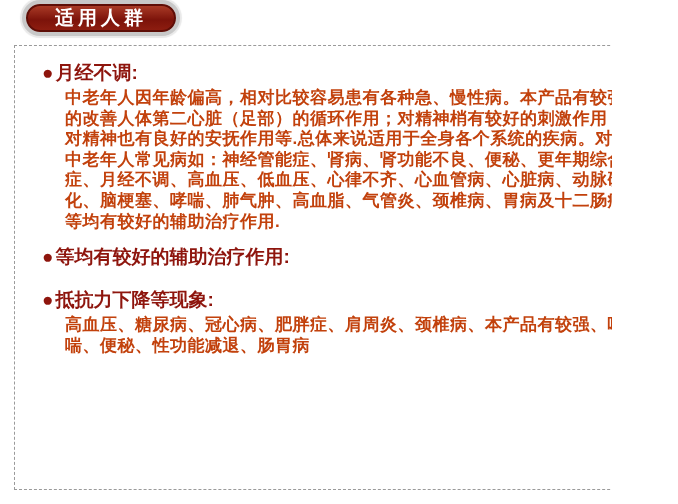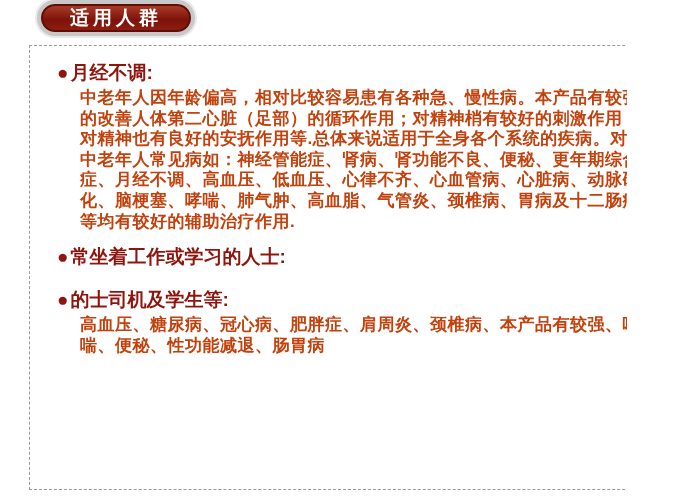--- a/index.html
+++ b/index.html
@@ -3,21 +3,20 @@
 <meta charset="utf-8">
 <style>
   html, body { margin: 0; padding: 0; background: #ffffff; }
   .page {
     position: relative;
     width: 612px;
     height: 504px;
     background: #ffffff;
     font-family: "Liberation Sans", sans-serif;
     overflow: hidden;
-    margin-left: 15px;
   }
   .tab {
     position: absolute;
     left: 26px;
     top: 4px;
     width: 150px;
     height: 28px;
     border-radius: 15px;
     background: linear-gradient(180deg, #a93a26 0%, #7c130a 58%, #8d1d10 100%);
     border: 2px solid #5e0e07;
@@ -91,28 +90,28 @@
 对精神也有良好的安抚作用等.总体来说适用于全身各个系统的疾病。对
 中老年人常见病如：神经管能症、肾病、肾功能不良、便秘、更年期综合
 症、月经不调、高血压、低血压、心律不齐、心血管病、心脏病、动脉硬
 化、脑梗塞、哮喘、肺气肿、高血脂、气管炎、颈椎病、胃病及十二肠病
 等均有较好的辅助治疗作用.</div>
     </div>
 
     <div class="section gap-lg">
       <div class="heading">
         <span class="bullet">●</span>
-        <span>常坐着工作或学习的人士:</span>
+        <span>等均有较好的辅助治疗作用:</span>
       </div>
     </div>
 
     <div class="section">
       <div class="heading">
         <span class="bullet">●</span>
-        <span>的士司机及学生等:</span>
+        <span>抵抗力下降等现象:</span>
       </div>
       <div class="body-text">高血压、糖尿病、冠心病、肥胖症、肩周炎、颈椎病、本产品有较强、哮
 喘、便秘、性功能减退、肠胃病</div>
     </div>
 
   </div>
 
 </div>
 
 </body></html>

